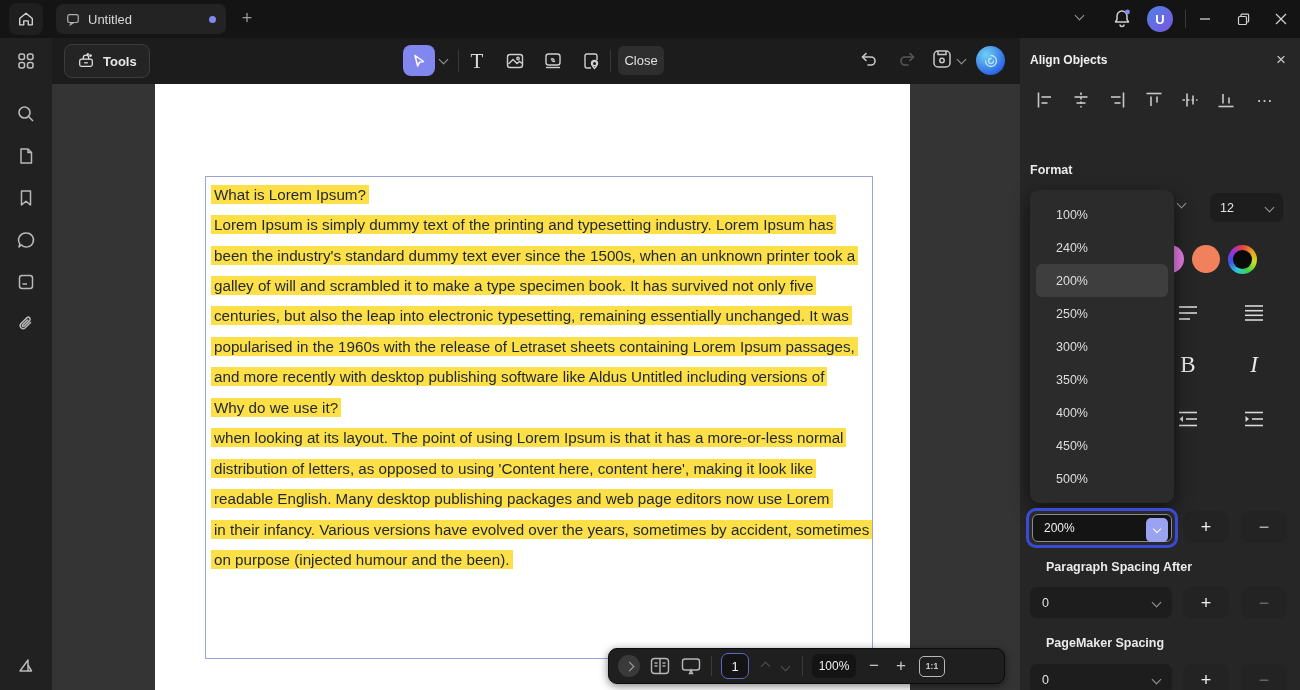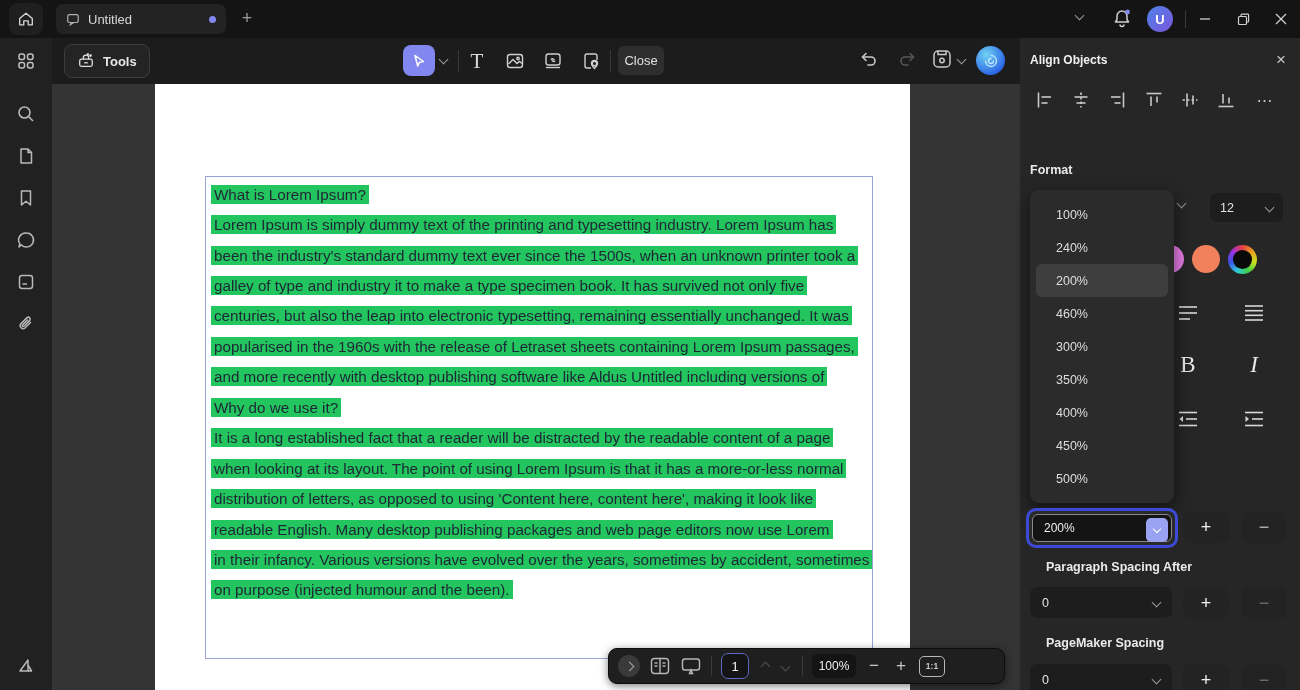--- a/index.html
+++ b/index.html
@@ -50,21 +50,21 @@
 
   
   #sidebar { left:0; top:38px; width:52px; height:652px; background:#212121; }
   .side-ic { left:14px; width:24px; height:24px; display:flex; align-items:center; justify-content:center; }
 
   
   #canvas { left:52px; top:84px; width:968px; height:606px; background:#343434; }
   #page { left:103px; top:0; width:755px; height:606px; background:#ffffff; }
   #textblock { left:50px; top:92px; width:668px; height:483px; border:1px solid #99a3d6; padding:2px 0 0 5px; }
   .doc-line { height:30.45px; display:flex; align-items:center; }
-  .doc-line span { background:#22c55e; color:#1f2636; font-size:15.2px; padding:1px 3px; white-space:nowrap; }
+  .doc-line span { background:#fde047; color:#1f2636; font-size:15.2px; padding:1px 3px; white-space:nowrap; }
 
   
   #bottombar { left:608px; top:648px; width:397px; height:36px; background:#1f1f1f; border:1px solid #0c0c0c;
     border-radius:9px; display:flex; align-items:center; padding:0 9px; gap:9px;
     box-shadow:0 2px 8px rgba(0,0,0,.5); }
   .bb-circle { width:22px; height:22px; border-radius:50%; background:#3a3a3a; display:flex; align-items:center; justify-content:center; }
   .bb-div { width:1px; height:20px; background:#3a3a3a; }
   .page-box { width:28px; height:26px; border:1.5px solid #5f68c0; background:#141414; border-radius:7px;
     color:#f0f0f0; font-size:13px; display:flex; align-items:center; justify-content:center; }
   .bb-chev-dim { width:7px; height:7px; border-right:1.7px solid #525252; border-bottom:1.7px solid #525252; display:inline-block; }
@@ -319,36 +319,33 @@
       <div class="doc-line">
           <span>What is Lorem Ipsum?</span>
         </div>
       <div class="doc-line">
           <span>Lorem Ipsum is simply dummy text of the printing and typesetting industry. Lorem Ipsum has</span>
         </div>
       <div class="doc-line">
           <span>been the industry's standard dummy text ever since the 1500s, when an unknown printer took a</span>
         </div>
       <div class="doc-line">
-          <span>galley of type and industry it to make a type specimen book. It has survived not only five</span>
+          <span>galley of will and scrambled it to make a type specimen book. It has survived not only five</span>
         </div>
       <div class="doc-line">
           <span>centuries, but also the leap into electronic typesetting, remaining essentially unchanged. It was</span>
         </div>
       <div class="doc-line">
           <span>popularised in the 1960s with the release of Letraset sheets containing Lorem Ipsum passages,</span>
         </div>
       <div class="doc-line">
           <span>and more recently with desktop publishing software like Aldus Untitled including versions of</span>
         </div>
       <div class="doc-line">
           <span>Why do we use it?</span>
-        </div>
-      <div class="doc-line">
-          <span>It is a long established fact that a reader will be distracted by the readable content of a page</span>
         </div>
       <div class="doc-line">
           <span>when looking at its layout. The point of using Lorem Ipsum is that it has a more-or-less normal</span>
         </div>
       <div class="doc-line">
           <span>distribution of letters, as opposed to using 'Content here, content here', making it look like</span>
         </div>
       <div class="doc-line">
           <span>readable English. Many desktop publishing packages and web page editors now use Lorem</span>
         </div>
@@ -485,21 +482,21 @@
         <line x1="9" y1="9" x2="20" y2="9"></line>
         <line x1="2" y1="15.5" x2="20" y2="15.5"></line>
       <path d="M2.5 6 L6 9 L2.5 12 Z" fill="#d8d8d8" stroke="none"></path>
     </svg>
   </div>
 
   <div id="zoom-dropdown" class="abs">
     <div class="dd-item">100%</div>
     <div class="dd-item">240%</div>
     <div class="dd-item selected">200%</div>
-    <div class="dd-item">460%</div>
+    <div class="dd-item">250%</div>
     <div class="dd-item">300%</div>
     <div class="dd-item">350%</div>
     <div class="dd-item">400%</div>
     <div class="dd-item">450%</div>
     <div class="dd-item">500%</div>
   </div>
 
   <div class="abs swatch sw-pink" style="left:136px;"></div>
   <div class="abs swatch sw-orange" style="left:172px;"></div>
   <div class="abs swatch sw-wheel" style="left:208px;">

